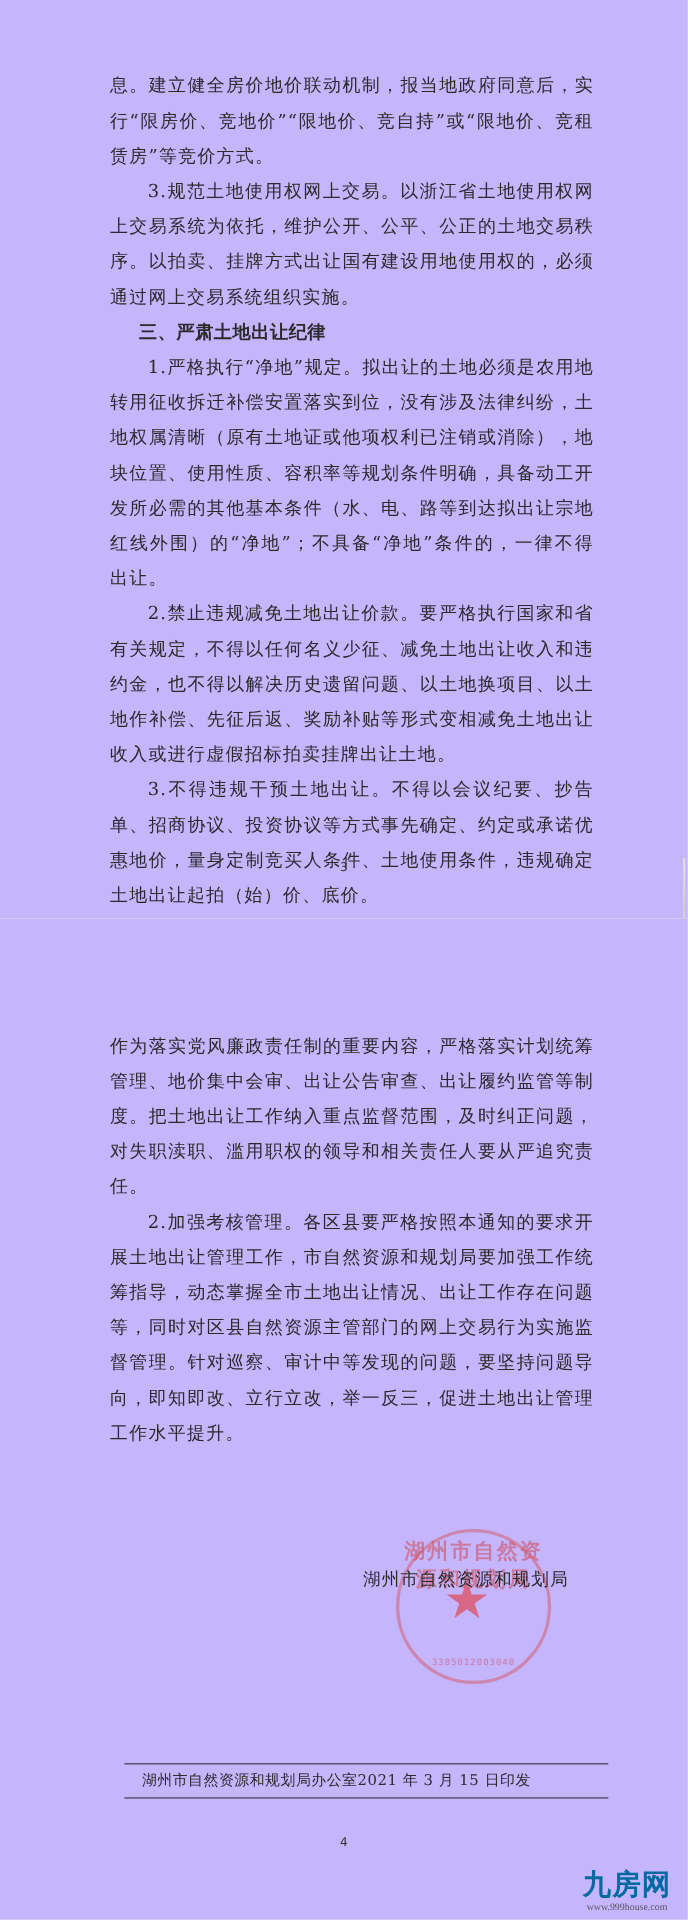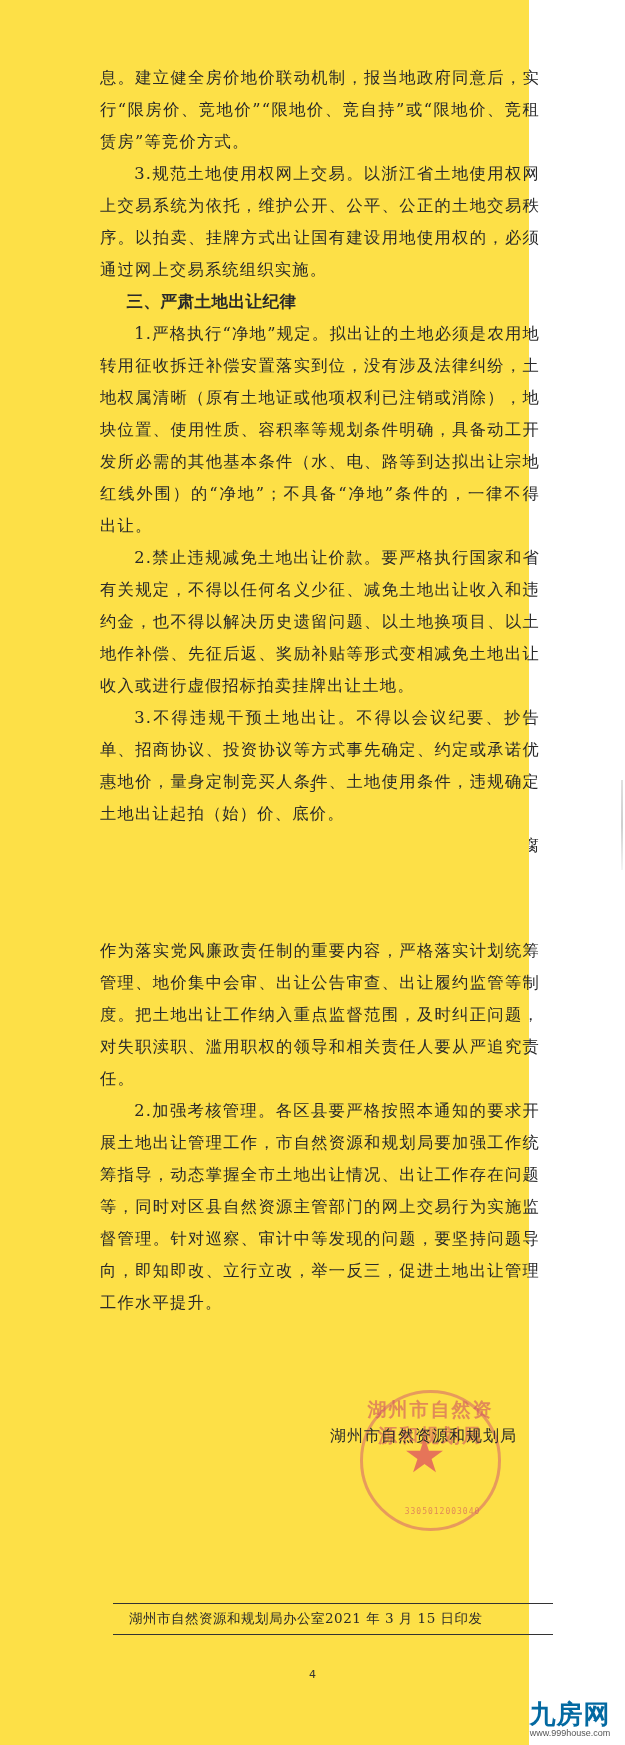--- a/index.html
+++ b/index.html
@@ -3,21 +3,21 @@
 <meta charset="utf-8">
 <style>
   html, body { margin: 0; padding: 0; }
   body {
     width: 625px; height: 1745px; background: #ffffff;
     position: relative; overflow: hidden;
     font-family: "DejaVu Serif", "Liberation Serif", serif;
     color: #2a2a2a;
   }
   .page {
-    position: absolute; left: 0; width: 529px; background: #fde047;
+    position: absolute; left: 0; width: 625px; background: #c4b5fd;
   }
   .page-3 { top: 0; height: 835px; }
   .page-4 { top: 835px; height: 910px; }
   .page-edge {
     position: absolute; right: 2px; top: 780px; width: 2px; height: 90px;
     background: linear-gradient(#e0e0e0, #cfcfcf, #f4f4f4);
   }
   .textblock {
     position: absolute; left: 100px; width: 440px;
     font-size: 16.3px; line-height: 32px; letter-spacing: 1.2px;
@@ -50,39 +50,39 @@
     position: absolute; left: 0; top: 4px; width: 135px; text-align: center;
     color: rgba(206, 82, 98, 0.6); font-size: 19px; letter-spacing: 2px;
     font-family: "DejaVu Sans", sans-serif; font-weight: bold;
   }
   .seal-star {
     position: absolute; left: 40px; top: 38px; font-size: 48px;
     color: rgba(222, 80, 95, 0.75); line-height: 48px;
     font-family: "DejaVu Sans", sans-serif;
   }
   .seal-code {
-    position: absolute; left: 12px; bottom: 12px; width: 135px; text-align: center;
+    position: absolute; left: 0; bottom: 12px; width: 135px; text-align: center;
     color: rgba(206, 82, 98, 0.6); font-size: 8px; letter-spacing: 1px;
     font-family: "DejaVu Sans Mono", monospace;
   }
   .colophon {
     position: absolute; left: 113px; top: 1603px; width: 440px; height: 32px;
     border-top: 1.5px solid #333; border-bottom: 1.5px solid #333;
     display: flex; justify-content: flex-start; align-items: center;
     font-size: 13.5px; letter-spacing: 0.5px; padding: 0 16px; box-sizing: border-box;
   }
   .watermark {
     position: absolute; left: 520px; top: 1700px; width: 100px; text-align: center;
   }
   .wm-logo {
     font-family: "DejaVu Sans", "Liberation Sans", sans-serif;
     font-size: 26px; font-weight: bold; color: #0369a1; letter-spacing: 1px; line-height: 28px;
   }
   .wm-url {
-    font-family: Liberation Sans, sans-serif;
+    font-family: Liberation Serif, serif;
     font-size: 9px; color: #555; line-height: 11px;
   }
 </style>
 </head>
 <body>
 
 <div class="page page-3">
   <div class="textblock" style="top: 62px;">
     <p class="p">息。建立健全房价地价联动机制，报当地政府同意后，实行“限房价、竞地价”“限地价、竞自持”或“限地价、竞租赁房”等竞价方式。</p>
     <p class="p indent">3.规范土地使用权网上交易。以浙江省土地使用权网上交易系统为依托，维护公开、公平、公正的土地交易秩序。以拍卖、挂牌方式出让国有建设用地使用权的，必须通过网上交易系统组织实施。</p>

